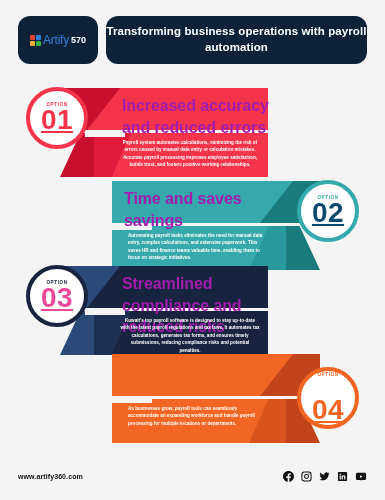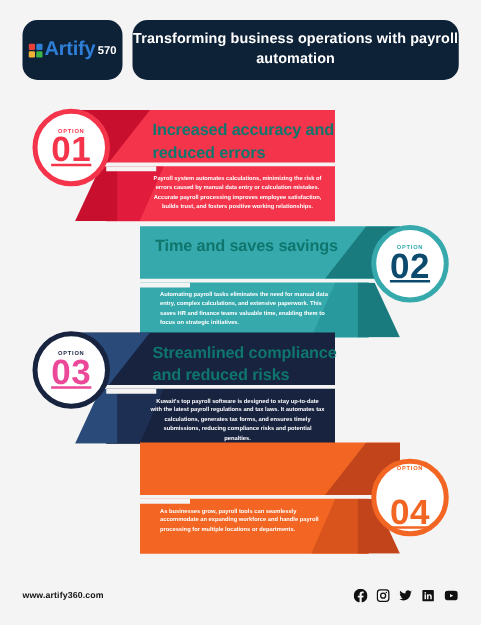--- a/index.html
+++ b/index.html
@@ -17,21 +17,21 @@
     width:80px;background:#0d2137;border-radius:12px;
     display:flex;align-items:center;justify-content:center;
   }
   .logo-inner{display:flex;align-items:center;gap:2px;}
   .logo-mark{width:11px;height:11px;position:relative;flex:none;}
   .logo-mark i{position:absolute;width:5px;height:5px;border-radius:1px;}
   .logo-mark i:nth-child(1){left:0;top:0;background:#e8413c;}
   .logo-mark i:nth-child(2){right:0;top:0;background:#2f7ed8;}
   .logo-mark i:nth-child(3){left:0;bottom:0;background:#f2b134;}
   .logo-mark i:nth-child(4){right:0;bottom:0;background:#38b44a;}
-  .logo-artify{color:#2f7ed8;font-size:16px;font-weight:bold;letter-spacing:-.2px;}
+  .logo-artify{color:#2f7ed8;font-size:12px;font-weight:normal;letter-spacing:-.2px;}
   .logo-360{color:#ffffff;font-size:9px;font-weight:bold;}
   .title-box{
     flex:1;background:#0d2137;border-radius:12px;
     display:flex;align-items:center;justify-content:center;text-align:center;
   }
   .title-box h1{
     margin:0;color:#fff;font-size:11.5px;font-weight:bold;line-height:1.35;letter-spacing:.1px;
   }
 
   
@@ -44,21 +44,21 @@
   .shape{position:absolute;}
 
   
   .title-bar{position:absolute;height:42px;}
   .body-bar{position:absolute;height:44px;}
   .wedge{position:absolute;width:60px;height:42px;}
   .wedge2{position:absolute;height:44px;width:46px;}
   .tail{position:absolute;height:44px;width:34px;}
   .tick{position:absolute;height:4px;width:34px;background:#f4f4f4;}
 
-  .ttl{position:absolute;color:#0f766e;font-size:13px;font-weight:bold;line-height:1.35;letter-spacing:-.1px;}
+  .ttl{position:absolute;color:#a21caf;font-size:16px;font-weight:bold;line-height:1.35;letter-spacing:-.1px;}
   .desc{position:absolute;color:#fff;font-size:4.6px;font-weight:bold;line-height:1.62;}
 
   
   .badge{
     position:absolute;width:62px;height:62px;border-radius:50%;
     background:#fff;display:flex;flex-direction:column;
     align-items:center;justify-content:center;box-sizing:border-box;
   }
   .badge .opt{font-size:4.6px;font-weight:bold;letter-spacing:.6px;margin-bottom:-1px;}
   .badge .num{font-size:28px;font-weight:bold;line-height:1;letter-spacing:.5px;text-decoration:underline;}

